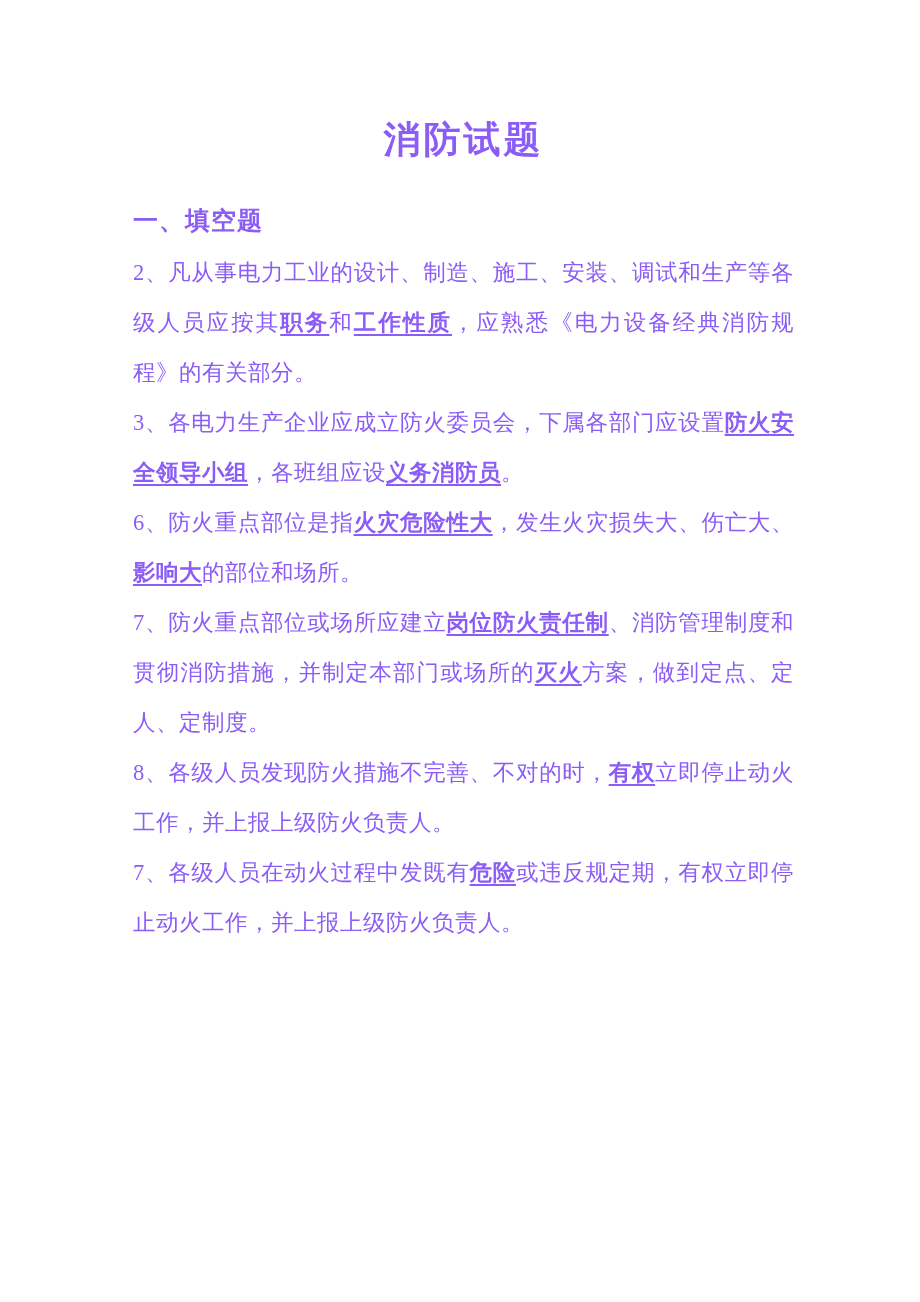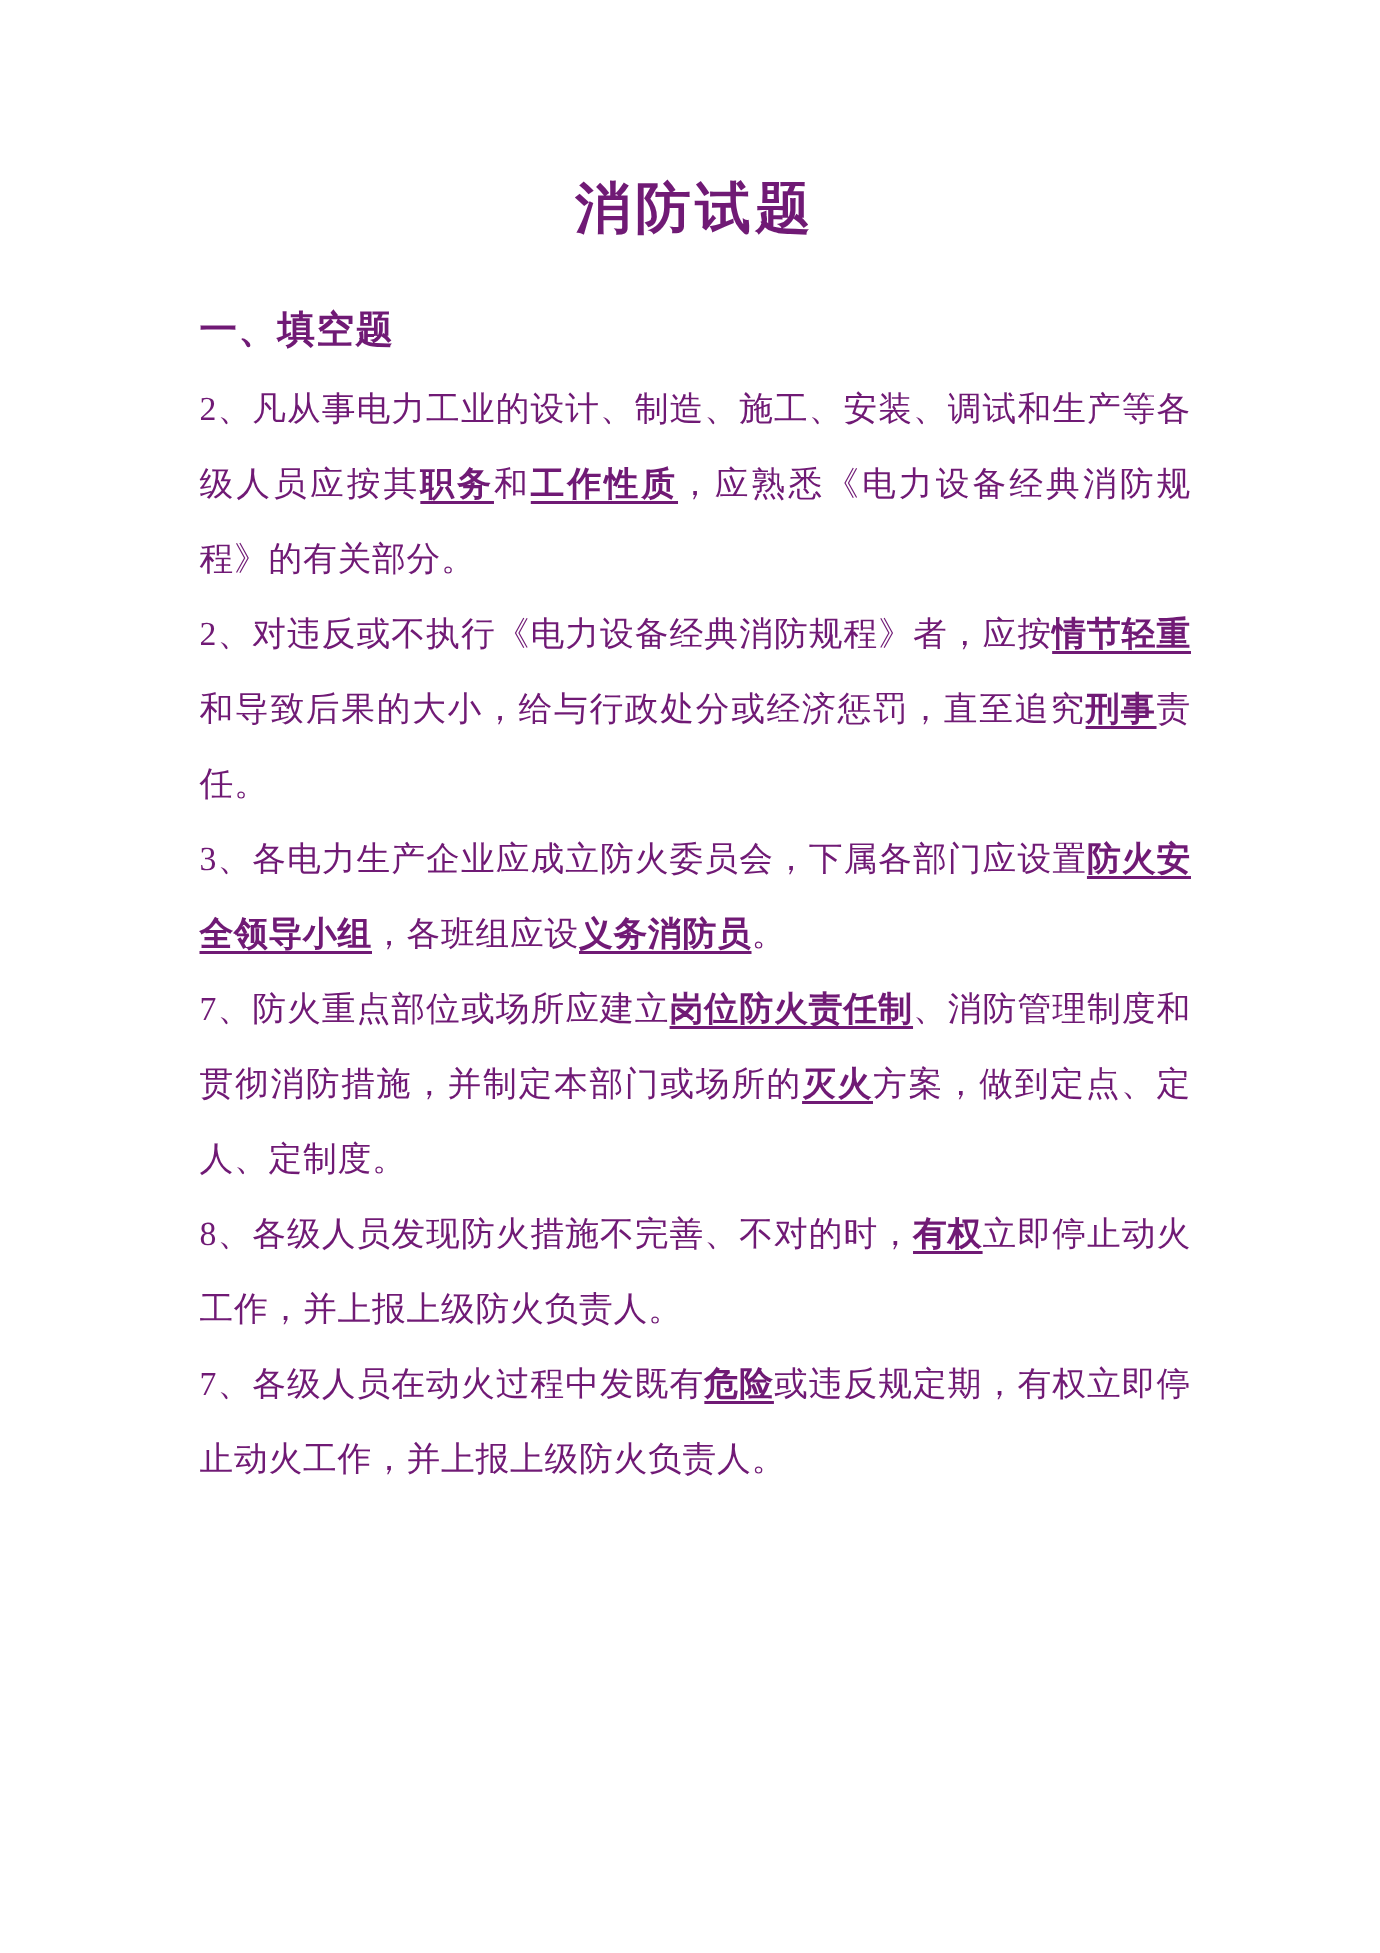--- a/index.html
+++ b/index.html
@@ -5,21 +5,21 @@
   html, body {
     margin: 0;
     padding: 0;
     background: #ffffff;
   }
   .page {
     position: relative;
     width: 920px;
     height: 1302px;
     background: #ffffff;
-    color: #701a75;
+    color: #8b5cf6;
     font-family: "Liberation Serif", "DejaVu Serif", serif;
     box-sizing: border-box;
     padding: 118px 126px 0 133px;
     overflow: hidden;
   }
   .doc-title {
     margin: 0 0 36px 0;
     text-align: center;
     font-size: 37px;
     font-weight: 600;
@@ -54,20 +54,20 @@
 </head>
 <body>
 
 <div class="page">
   <h1 class="doc-title">消防试题</h1>
 
   <h2 class="section-heading">一、填空题</h2>
 
   <div id="question-list">
       <p class="question"><span>2、凡从事电力工业的设计、制造、施工、安装、调试和生产等各级人员应按其</span><span class="u b">职务</span><span>和</span><span class="u b">工作性质</span><span>，应熟悉《电力设备经典消防规程》的有关部分。</span></p>
-      <p class="question"><span>2、对违反或不执行《电力设备经典消防规程》者，应按</span><span class="u b">情节轻重</span><span>和导致后果的大小，给与行政处分或经济惩罚，直至追究</span><span class="u b">刑事</span><span>责任。</span></p>
       <p class="question"><span>3、各电力生产企业应成立防火委员会，下属各部门应设置</span><span class="u b">防火安全领导小组</span><span>，各班组应设</span><span class="u b">义务消防员</span><span>。</span></p>
+      <p class="question"><span>6、防火重点部位是指</span><span class="u b">火灾危险性大</span><span>，发生火灾损失大、伤亡大、</span><span class="u b">影响大</span><span>的部位和场所。</span></p>
       <p class="question"><span>7、防火重点部位或场所应建立</span><span class="u b">岗位防火责任制</span><span>、消防管理制度和贯彻消防措施，并制定本部门或场所的</span><span class="u b">灭火</span><span>方案，做到定点、定人、定制度。</span></p>
       <p class="question"><span>8、各级人员发现防火措施不完善、不对的时，</span><span class="u b">有权</span><span>立即停止动火工作，并上报上级防火负责人。</span></p>
       <p class="question"><span>7、各级人员在动火过程中发既有</span><span class="u b">危险</span><span>或违反规定期，有权立即停止动火工作，并上报上级防火负责人。</span></p>
       <p class="question"></p>
     </div>
 </div>
 
 </body></html>

